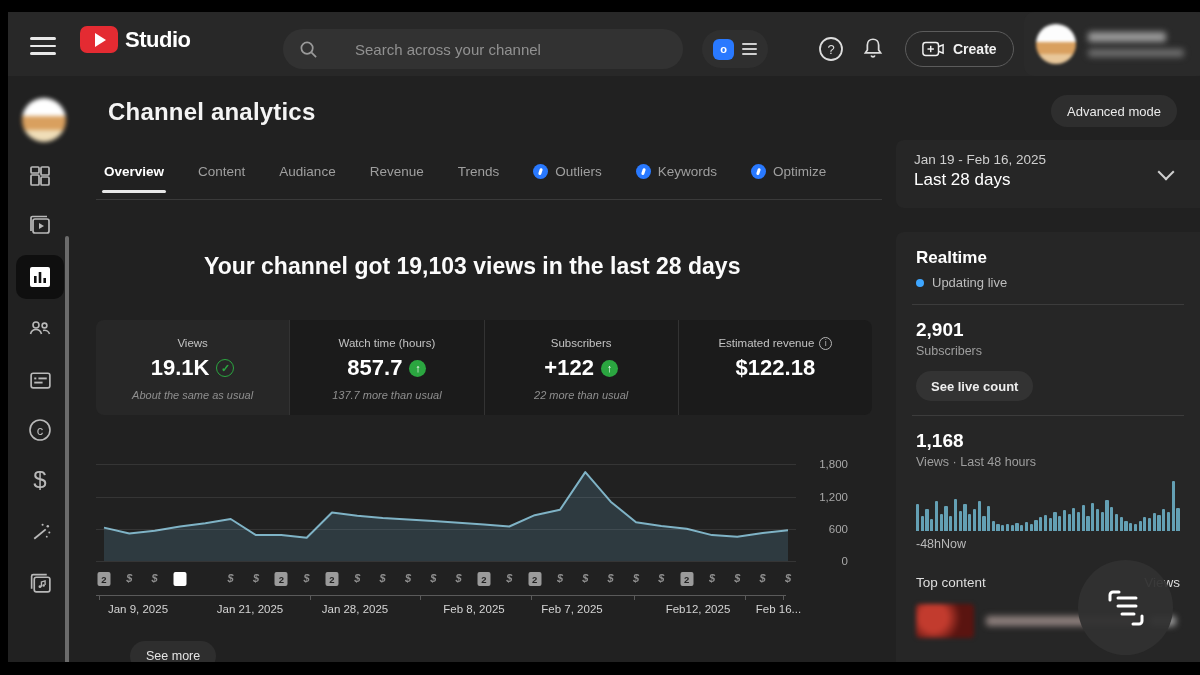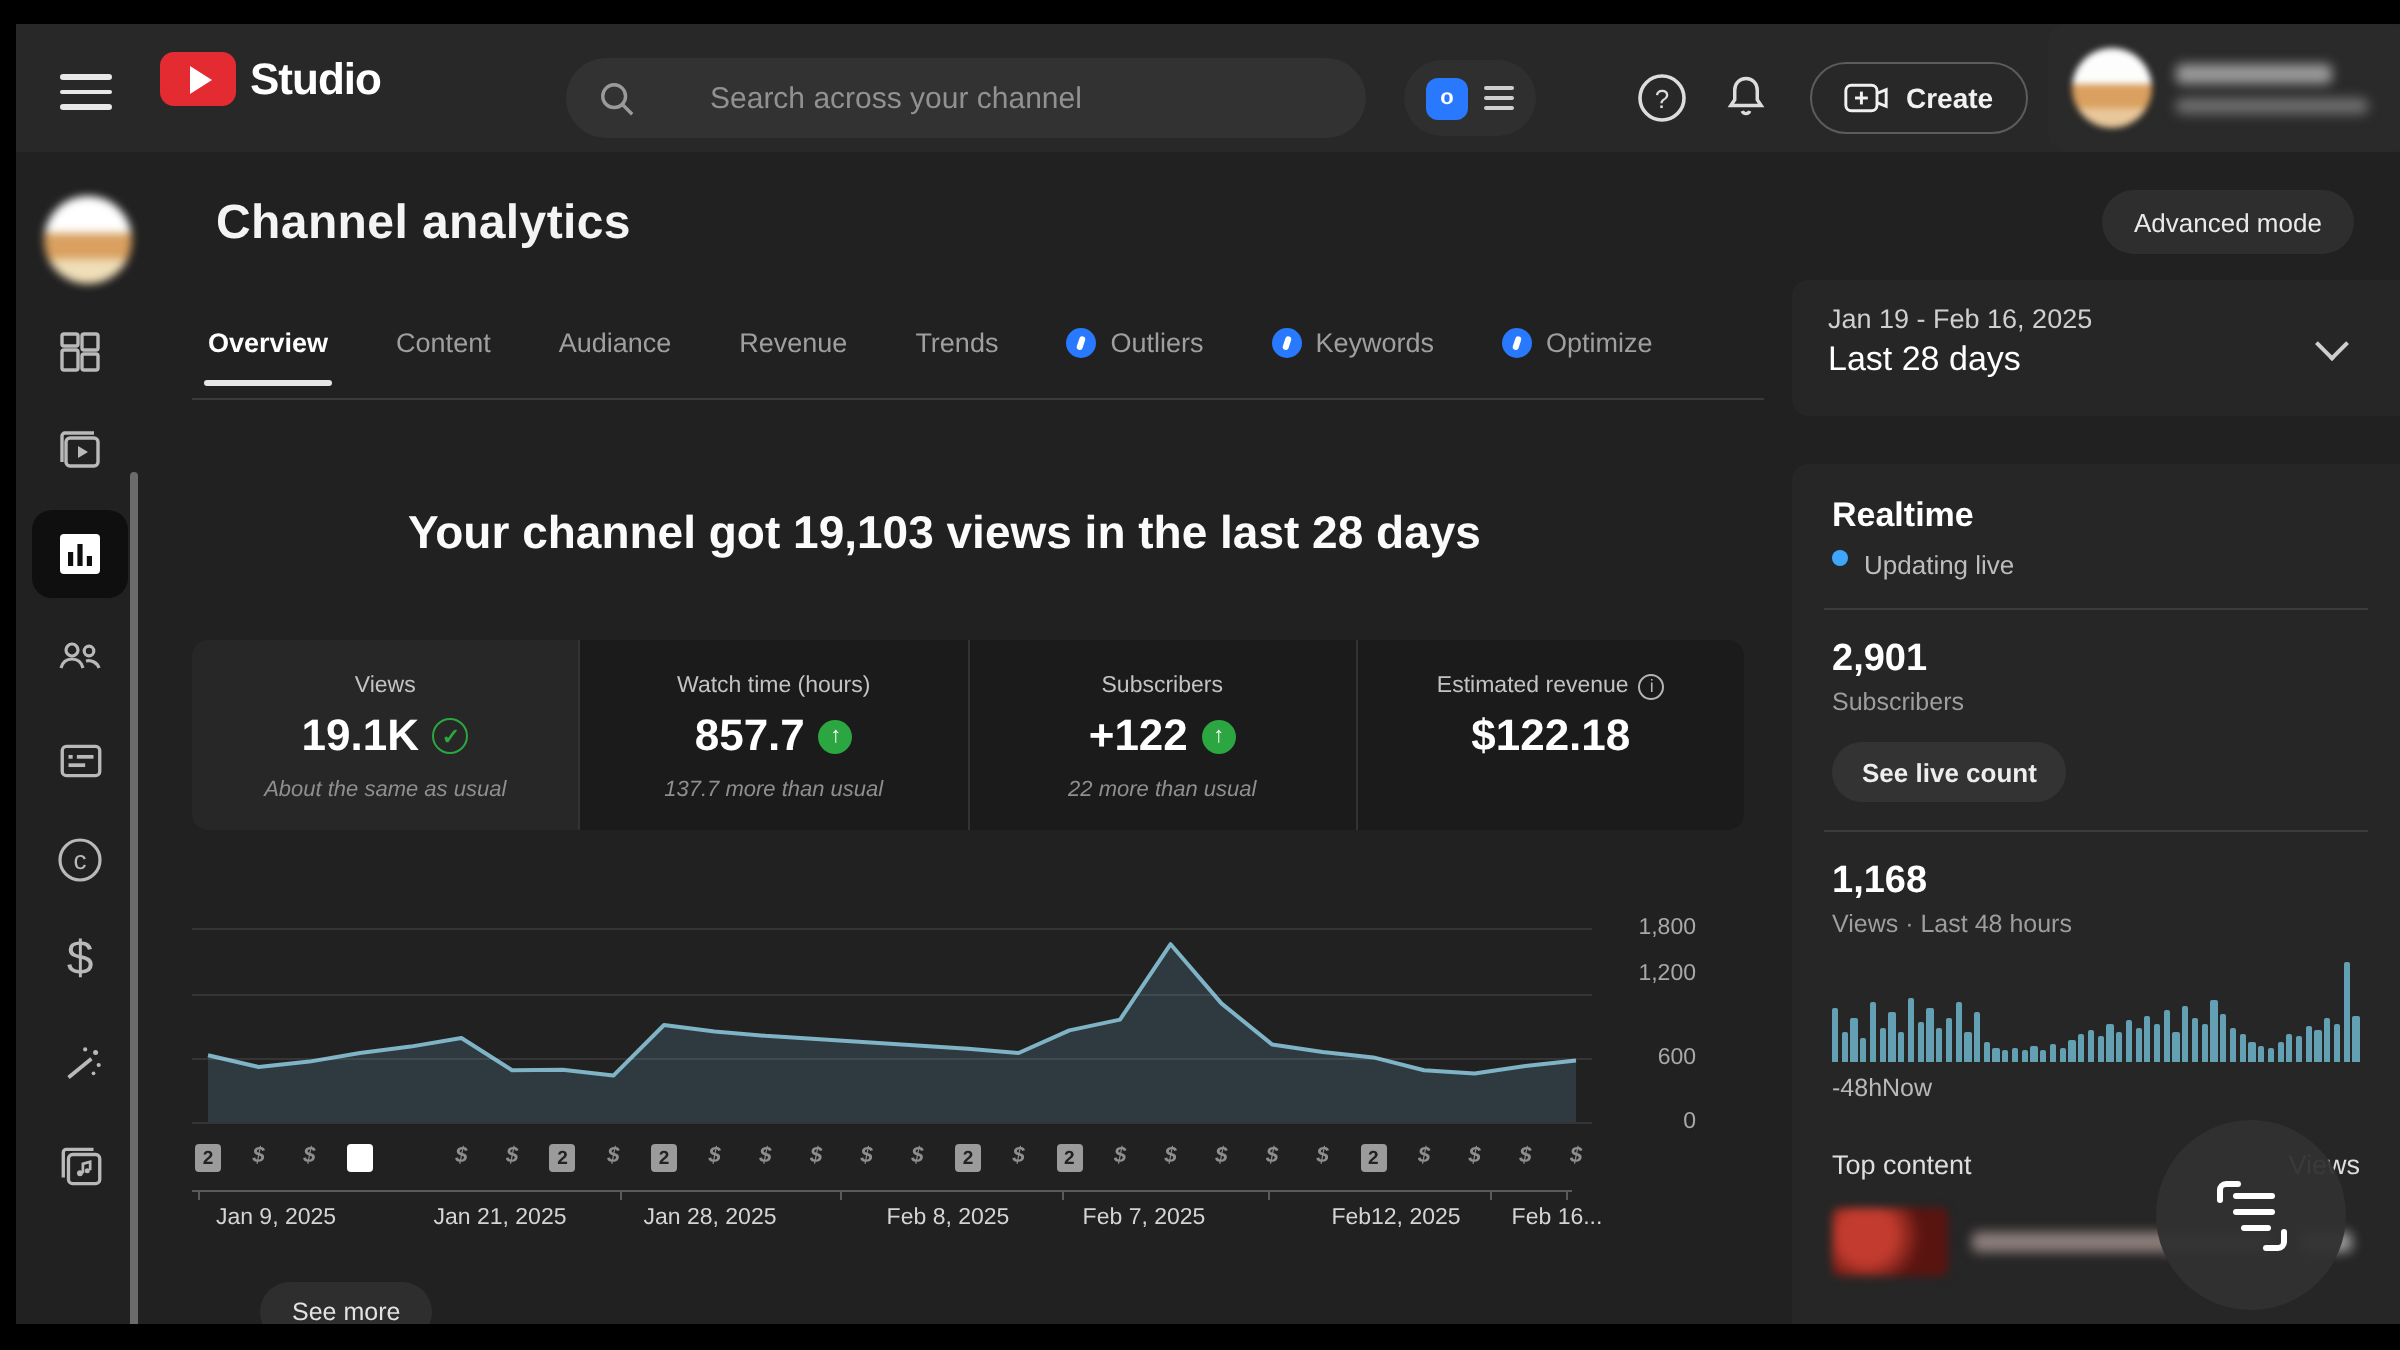--- a/index.html
+++ b/index.html
@@ -82,21 +82,21 @@
   .mk-box { width:13px; height:14px; background:#fff; border-radius:2px; }
   .xaxis { position:absolute; left:88px; top:583px; width:690px; height:1px; background:#5a5a5a; }
   .xaxis i { position:absolute; top:0; width:1px; height:5px; background:#5a5a5a; }
   .xlabels { position:absolute; left:88px; top:591px; width:700px; height:16px; }
   .xlab { position:absolute; transform:translateX(-50%); color:#d4d4d4; font-size:11.5px; white-space:nowrap; }
   .see-more { position:absolute; left:122px; top:629px; height:30px; padding:0 16px; background:#2e2e2e; border-radius:16px; color:#e3e3e3; font-size:12.5px; display:flex; align-items:center; }
 
   
   .rt { position:absolute; left:888px; top:220px; right:0; bottom:0; background:#262626; border-radius:8px 0 0 0; padding:16px 20px; }
   .rt-title { color:#fff; font-size:17px; font-weight:bold; }
-  .rt-live { display:flex; gap:8px; margin-top:7px; color:#bdbdbd; font-size:13px; }
+  .rt-live { display:flex; align-items:center; gap:8px; margin-top:7px; color:#bdbdbd; font-size:13px; }
   .live-dot { width:8px; height:8px; border-radius:50%; background:#3ea6ff; }
   .rt-rule { height:1px; background:#3c3c3c; margin:14px -4px; }
   .rt-big { color:#fff; font-size:19px; font-weight:bold; }
   .rt-sub { color:#9e9e9e; font-size:12.5px; margin-top:3px; }
   .live-count-btn { margin-top:13px; display:inline-flex; align-items:center; height:30px; padding:0 15px; background:#333; border-radius:16px; color:#eee; font-size:13px; font-weight:bold; }
   .spark { display:flex; align-items:flex-end; gap:1.5px; height:50px; margin-top:12px; }
   .spark div { flex:1; background:#64a0b4; border-radius:1px 1px 0 0; }
   .spark-axis { display:flex; justify-content:flex-start; color:#b9b9b9; font-size:12.5px; margin-top:6px; }
   .topc-row { display:flex; justify-content:space-between; margin-top:24px; color:#dedede; font-size:13.5px; }
   .video-row { display:flex; align-items:center; gap:12px; margin-top:14px; }
@@ -333,21 +333,21 @@
     <div class="gridline" style="top:47px"></div>
     <div class="gridline" style="top:79px"></div>
     <div class="gridline" style="top:111px"></div>
     <svg id="main-chart" width="700" height="127" viewBox="0 0 700 127">
       <polygon id="chart-fill" points="8.0,111 8.0,77.6 33.3,83.5 58.7,80.8 84.0,76.5 109.3,73.3 134.7,69.0 160.0,85.1 185.3,84.9 210.7,87.8 236.0,62.5 261.3,65.7 286.7,67.9 312.0,69.5 337.3,71.1 362.7,72.7 388.0,74.4 413.3,76.5 438.7,65.2 464.0,59.8 489.3,22.1 514.7,51.7 540.0,72.2 565.3,76.0 590.7,78.7 616.0,85.1 641.3,86.8 666.7,83.0 692.0,80.3 692.0,111" fill="rgba(84,124,146,0.28)"></polygon>
       <polyline id="chart-line" fill="none" stroke-width="2" stroke-linejoin="round" points="8.0,77.6 33.3,83.5 58.7,80.8 84.0,76.5 109.3,73.3 134.7,69.0 160.0,85.1 185.3,84.9 210.7,87.8 236.0,62.5 261.3,65.7 286.7,67.9 312.0,69.5 337.3,71.1 362.7,72.7 388.0,74.4 413.3,76.5 438.7,65.2 464.0,59.8 489.3,22.1 514.7,51.7 540.0,72.2 565.3,76.0 590.7,78.7 616.0,85.1 641.3,86.8 666.7,83.0 692.0,80.3" stroke="#7fb3c6"></polyline>
     </svg>
   </div>
   <div class="ylabels">
     <div class="ylab" style="top:14px">1,800</div>
-    <div class="ylab" style="top:37px">1,200</div>
+    <div class="ylab" style="top:47px">1,200</div>
     <div class="ylab" style="top:79px">600</div>
     <div class="ylab" style="top:111px">0</div>
   </div>
   <div class="markers" id="markers">
       <span class="mk mk-num" style="left: 8px;">2</span>
       <span class="mk mk-dollar" style="left: 33.3333px;">$</span>
       <span class="mk mk-dollar" style="left: 58.6667px;">$</span>
       <span class="mk mk-box" style="left: 84px;"></span>
       <span class="mk mk-dollar" style="left: 134.667px;">$</span>
       <span class="mk mk-dollar" style="left: 160px;">$</span>

